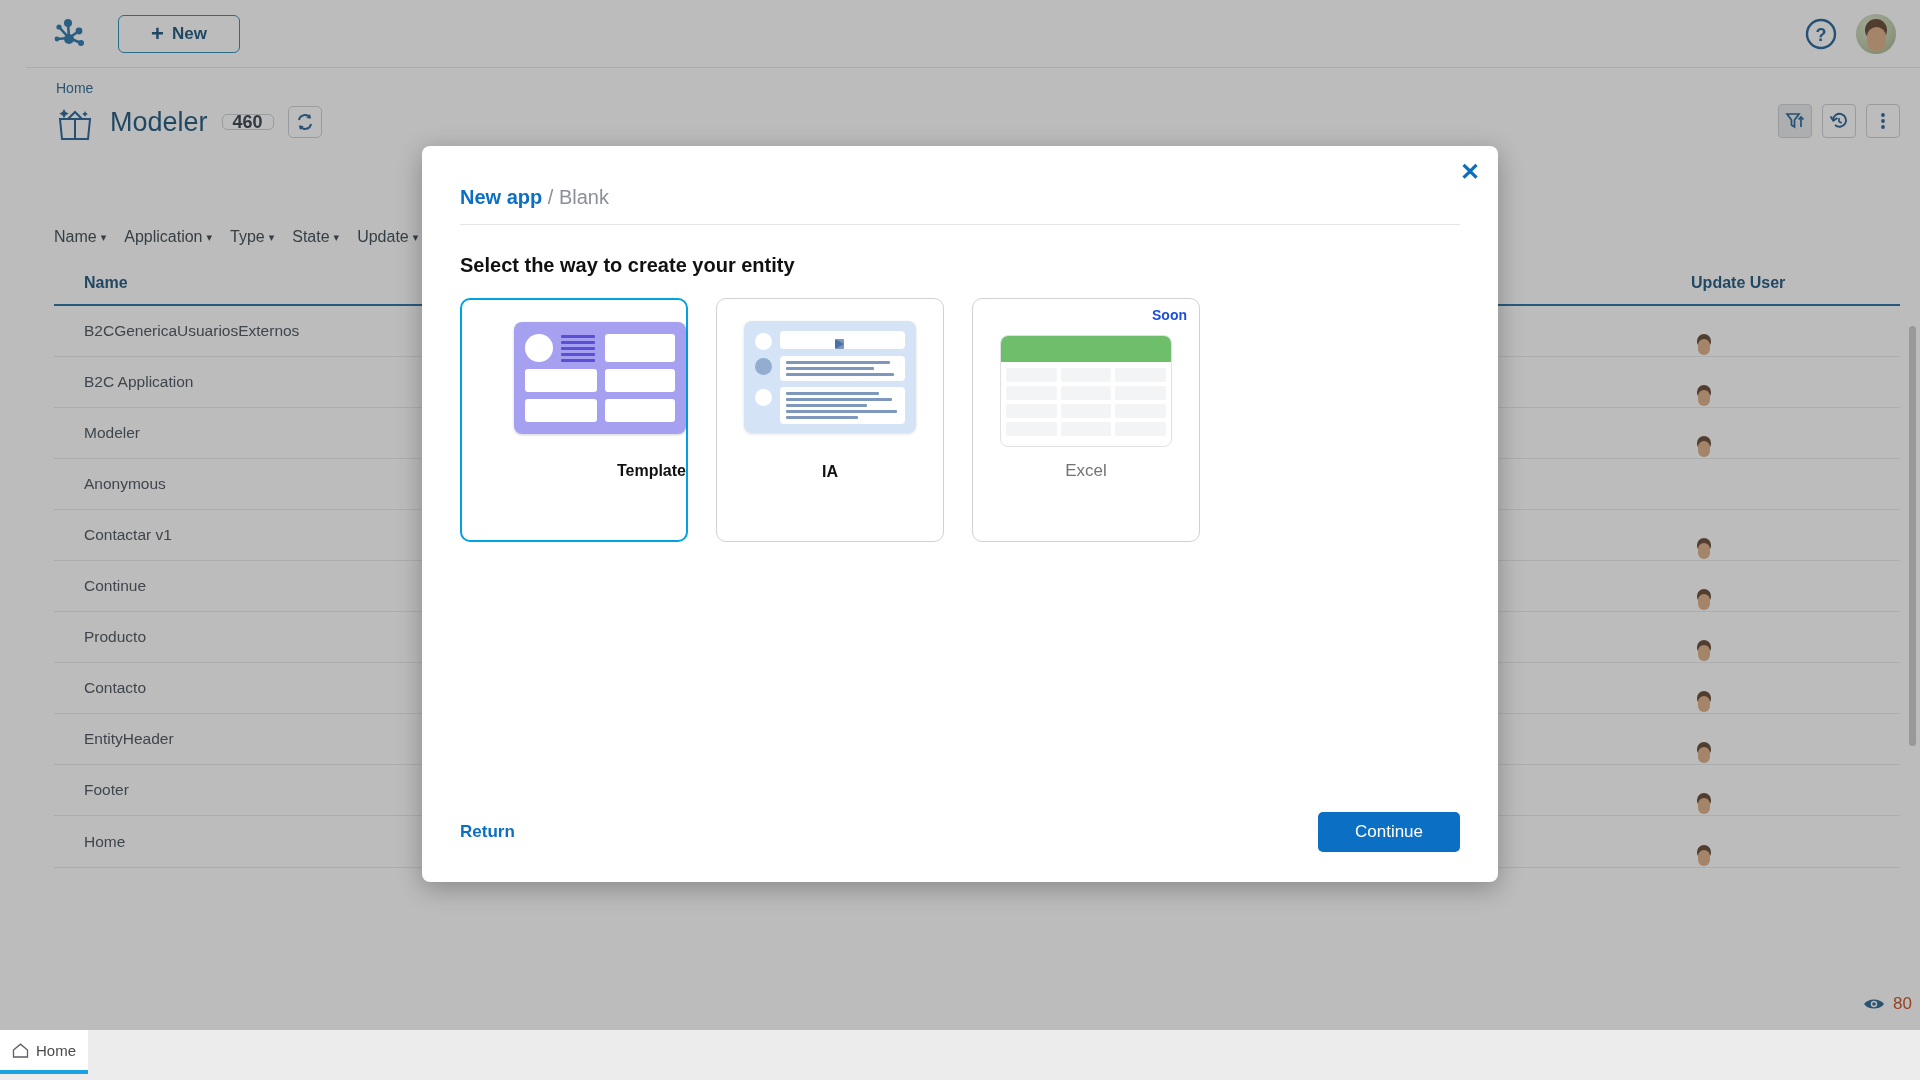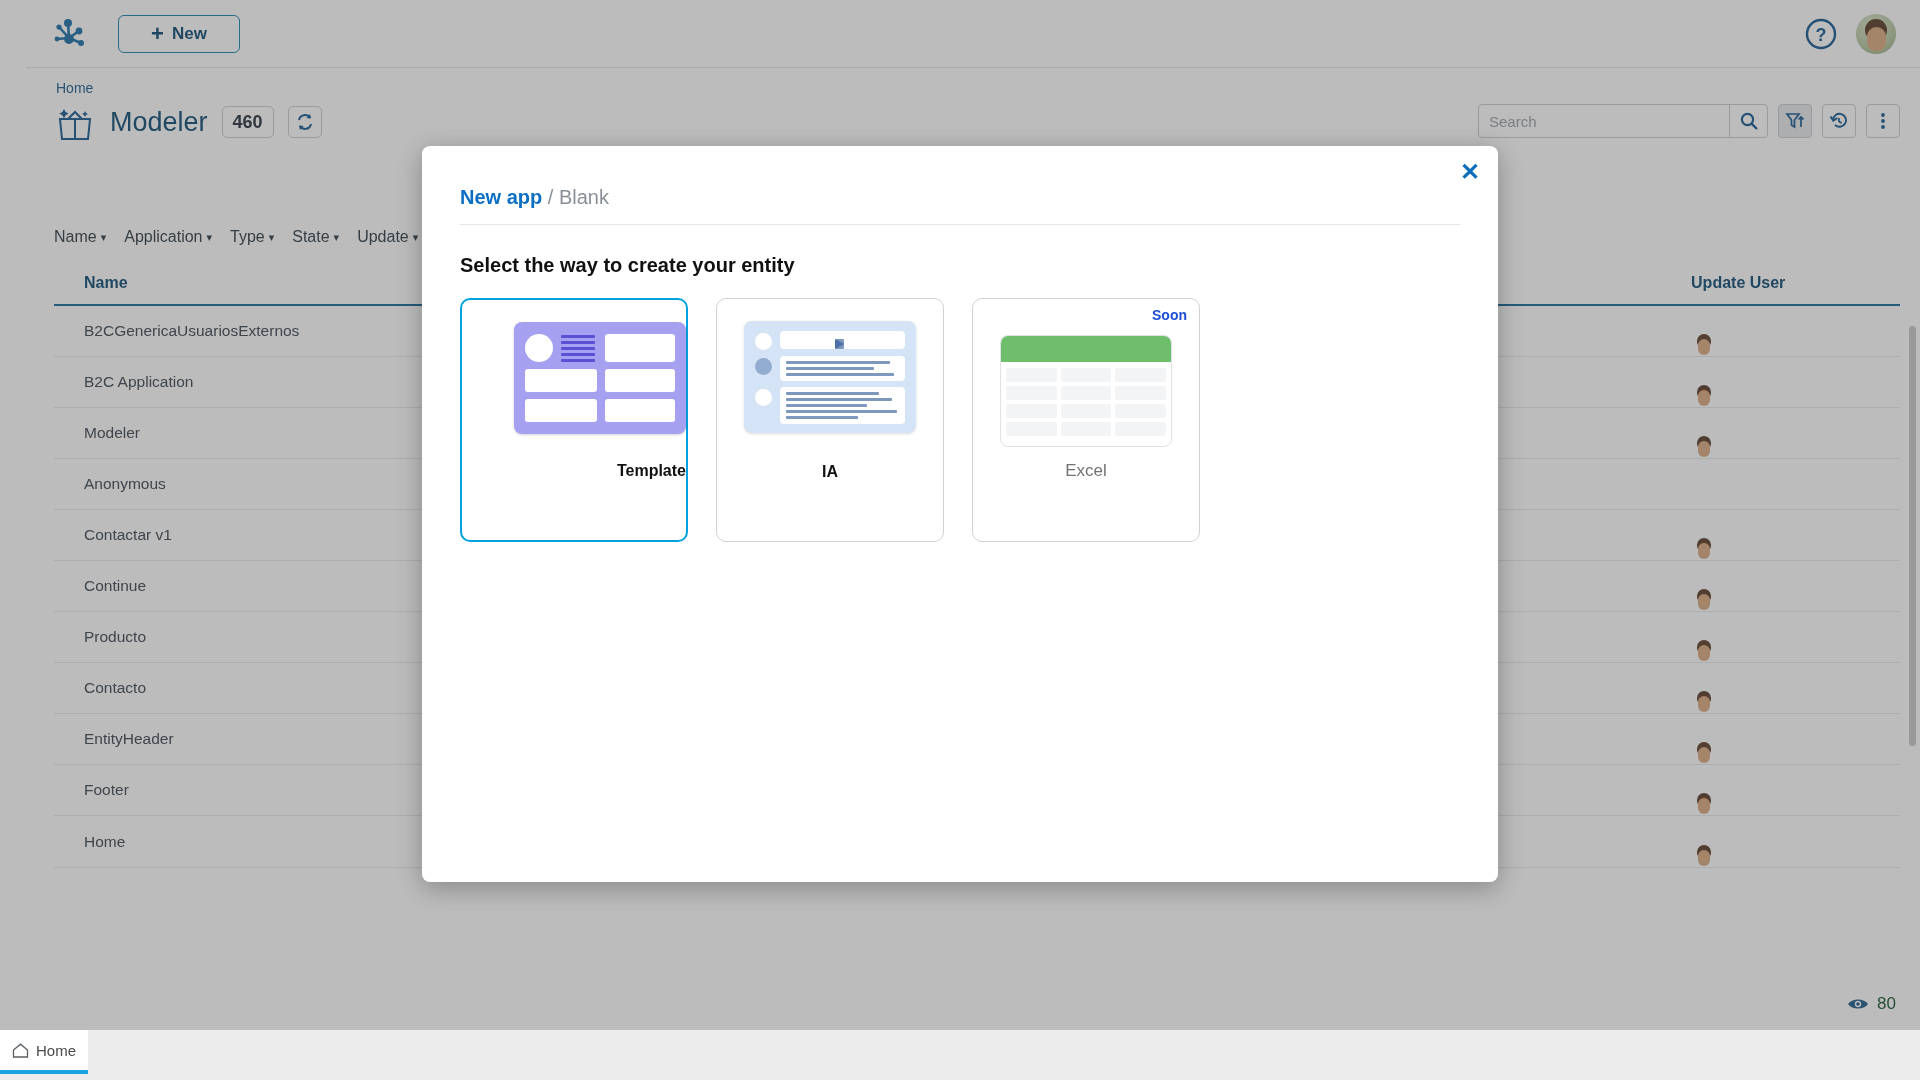--- a/index.html
+++ b/index.html
@@ -71,21 +71,21 @@
     position:absolute; left: 30px; top: 12px;
     font-size: 14px; color: #1b5c8a; cursor:pointer;
   }
   .title-row {
     position: absolute; left: 28px; top: 33px;
     display: flex; align-items: center; gap: 14px;
   }
   .title-icon { width: 42px; height: 42px; }
   .page-title { font-size: 27px; color: #0c4a73; font-weight: 400; }
   .count-badge {
-    min-width: 44px; height: 32px; padding: 0 10px;
+    min-width: 44px; height: 16px; padding: 0 10px;
     border: 1px solid #c9ccd0; border-radius: 5px;
     display:flex; align-items:center; justify-content:center;
     font-size: 18px; font-weight: bold; color:#25303a;
   }
   .refresh-btn {
     width: 34px; height: 32px; border: 1px solid #c9ccd0; border-radius: 5px;
     display:flex; align-items:center; justify-content:center; cursor:pointer;
     background:#fff;
   }
 
@@ -163,23 +163,23 @@
   .row-avatar.blue::after{ background:#ffffff; left:4px; top:15px; width:18px;height:11px;border-radius:9px 9px 0 0;}
 
   
   .scroll-sliver{
     position:absolute; right: 4px; top: 258px; width: 7px; height: 420px;
     background:#c6c9cc; border-radius: 4px;
   }
 
   
   .view-counter{
-    position:absolute; right: 24px; bottom: 16px;
+    position:absolute; right: 8px; bottom: 16px;
     display:flex; align-items:center; gap:8px;
-    font-size: 17px; color:#14532d;
+    font-size: 17px; color:#c2410c;
   }
 
   
   .taskbar{
     position:absolute; left:0; bottom:0; width:1920px; height:50px;
     background:#ececec; display:flex; align-items:flex-start; z-index:80;
   }
   .task-item{
     width: 88px; height: 44px; background:#fff;
     display:flex; align-items:center; justify-content:center; gap:7px;
@@ -349,29 +349,20 @@
         <svg width="20" height="20" viewBox="0 0 20 20">
           <path d="M4 8 A6 6 0 0 1 15 6" stroke="#15578f" stroke-width="2" fill="none"></path>
           <path d="M16 12 A6 6 0 0 1 5 14" stroke="#15578f" stroke-width="2" fill="none"></path>
           <path d="M15 2 L16 6.6 L11.4 6" fill="#15578f"></path>
           <path d="M5 18 L4 13.4 L8.6 14" fill="#15578f"></path>
         </svg>
       </span>
     </div>
 
     <div class="search-cluster">
-      <div class="search-box">
-        <input type="text" placeholder="Search" style="">
-        <span class="search-go">
-          <svg width="20" height="20" viewBox="0 0 20 20">
-            <circle cx="8.5" cy="8.5" r="5.6" stroke="#15578f" stroke-width="2.2" fill="none"></circle>
-            <line x1="12.8" y1="12.8" x2="18" y2="18" stroke="#15578f" stroke-width="2.4"></line>
-          </svg>
-        </span>
-      </div>
       <span class="tool-btn active">
         <svg width="20" height="20" viewBox="0 0 20 20">
           <path d="M2 3 L14 3 L9.5 9 L9.5 16 L6.5 14 L6.5 9 Z" stroke="#15578f" stroke-width="1.7" fill="none"></path>
           <path d="M16 16 L16 6 M13.5 8.5 L16 6 L18.5 8.5" stroke="#15578f" stroke-width="1.7" fill="none"></path>
         </svg>
       </span>
       <span class="tool-btn">
         <svg width="20" height="20" viewBox="0 0 20 20">
           <path d="M4 9 A6.5 6.5 0 1 1 6 14" stroke="#15578f" stroke-width="1.9" fill="none"></path>
           <path d="M1.5 5.5 L4.3 9.6 L8.4 7" stroke="#15578f" stroke-width="1.9" fill="none"></path>
@@ -635,20 +626,24 @@
               <span class="xl-c"></span>
               <span class="xl-c"></span>
               <span class="xl-c"></span>
             </div>
         </div>
       </div>
       <div class="card-label muted">Excel</div>
     </div>
   </div>
 
+  <div class="modal-footer">
+    <span class="return-link">Return</span>
+    <button class="continue-btn">Continue</button>
+  </div>
 </div>
 
 <div class="taskbar">
   <div class="task-item">
     <svg width="17" height="15" viewBox="0 0 17 15">
       <path d="M1.5 7 L8.5 1.2 L15.5 7 L15.5 14 L1.5 14 Z" stroke="#5a5f63" stroke-width="1.3" fill="none"></path>
     </svg>
     <span>Home</span>
   </div>
 </div>

